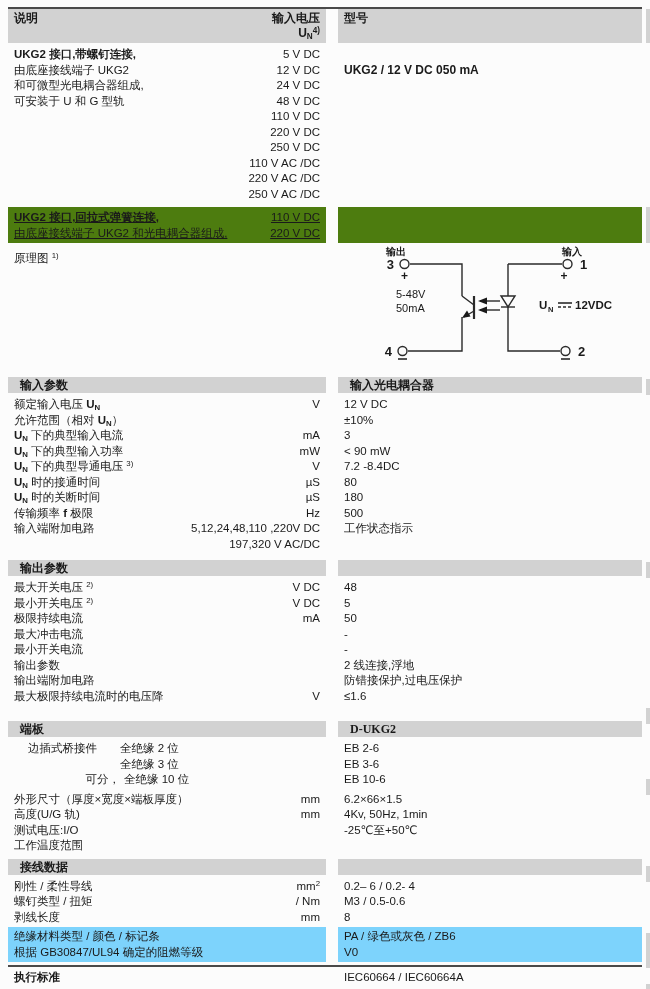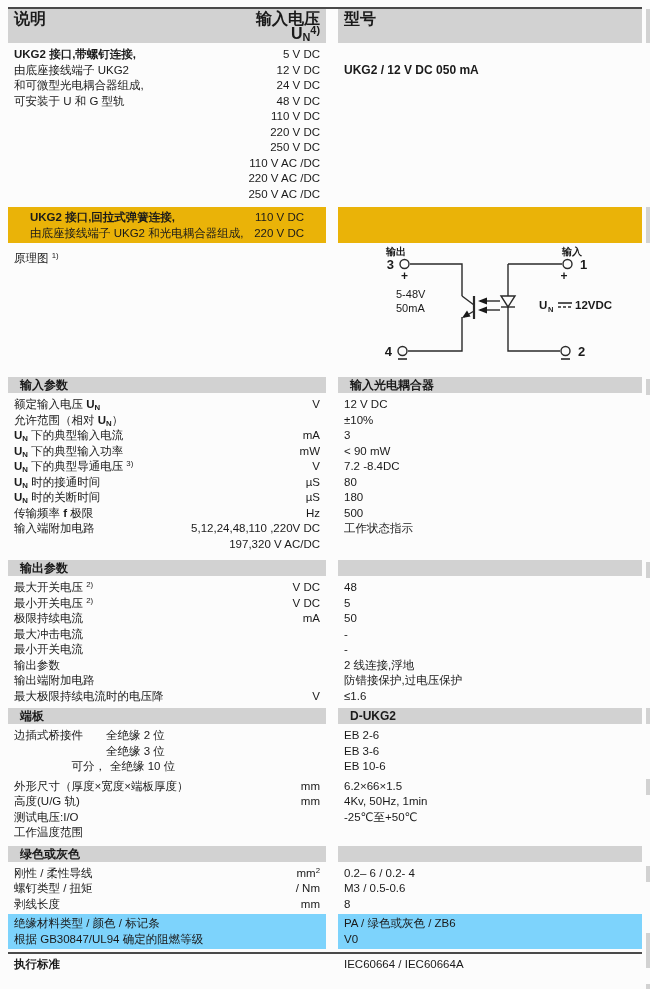--- a/index.html
+++ b/index.html
@@ -12,53 +12,53 @@
     font-family:"Liberation Sans","DejaVu Sans",sans-serif;
     font-size:11.5px;
     color:#1a1a1a;
     overflow:hidden;
   }
   .toprule{height:2px;background:#4a4a4a;}
   .row2{display:grid;grid-template-columns:318px 304px;column-gap:12px;}
   .cell{box-sizing:border-box;}
 
   
-  .headbar .cell{background:#d2d2d2;min-height:34px;padding:2px 6px;font-weight:bold;font-size:16px;line-height:15px;}
+  .headbar .cell{background:#d2d2d2;min-height:34px;padding:2px 6px;font-weight:bold;font-size:12px;line-height:15px;}
   .hleft{display:flex;justify-content:space-between;align-items:flex-start;}
   .hvolt{text-align:right;}
 
   
   .prow{display:flex;justify-content:space-between;height:15.5px;line-height:15.5px;white-space:nowrap;padding:0 6px;}
   .vrow{justify-content:flex-start;}
   sub,sup{font-size:0.68em;line-height:0;}
   sup{vertical-align:0.45em;}
   sub{vertical-align:-0.2em;}
   .b{font-weight:bold;}
 
   
   .variant{margin-top:4px;}
   .modelcell{padding:16px 6px 0 6px;font-weight:bold;font-size:12px;}
 
   
   .springblock{margin-top:5px;}
-  .springblock .cell{background:#eab308;padding:2px 16px;}
+  .springblock .cell{background:#4d7c0f;padding:2px 0;text-decoration:underline;}
   .springblock .prow{height:16px;line-height:16px;}
 
   
   .schem{margin-top:2px;height:132px;}
   .schem .caption{padding:6px 6px 0 6px;}
 
   
   .secbar .cell{background:#d2d2d2;height:16px;line-height:14px;padding:1px 12px;font-weight:bold;font-size:12px;}
-  .mt8{margin-top:8px;} .mt5{margin-top:5px;} .mt2{margin-top:4px;}
+  .mt8{margin-top:8px;} .mt5{margin-top:5px;} .mt2{margin-top:17px;font-family:Liberation Serif, serif;}
   .secrows{margin-top:4px;}
 
   
   .eprow{justify-content:flex-start;}
-  .eprow .pre{display:inline-block;width:92px;}
+  .eprow .pre{display:inline-block;width:92px;margin-left:14px;}
   .endplate-left div.prow:nth-of-type(3) .pre{text-align:right;padding-right:4px;}
 
   
   .insul{margin-top:2px;}
   .insul .cell{background:#7dd3fc;padding:2px 0;}
   .insul .prow{height:15.5px;line-height:15.5px;}
 
   
   .standards{margin-top:3px;border-top:2px solid #4a4a4a;}
   .standards .prow{height:17px;line-height:17px;padding-top:2px;}
@@ -473,21 +473,21 @@
           <span>4Kv, 50Hz, 1min</span>
         </div>
 
         <div class="prow vrow">
           <span>-25℃至+50℃</span>
         </div>
       </div>
   </div>
 
   <div class="row2 secbar mt5">
-    <div class="cell">绿色或灰色</div>
+    <div class="cell">接线数据</div>
     <div class="cell"></div>
   </div>
   <div class="row2 secrows">
     <div class="cell">
 
         <div class="prow">
           <span class="plabel">刚性 / 柔性导线</span>
           <span class="punit"><span>mm</span><sup>2</sup></span>
         </div>
 

